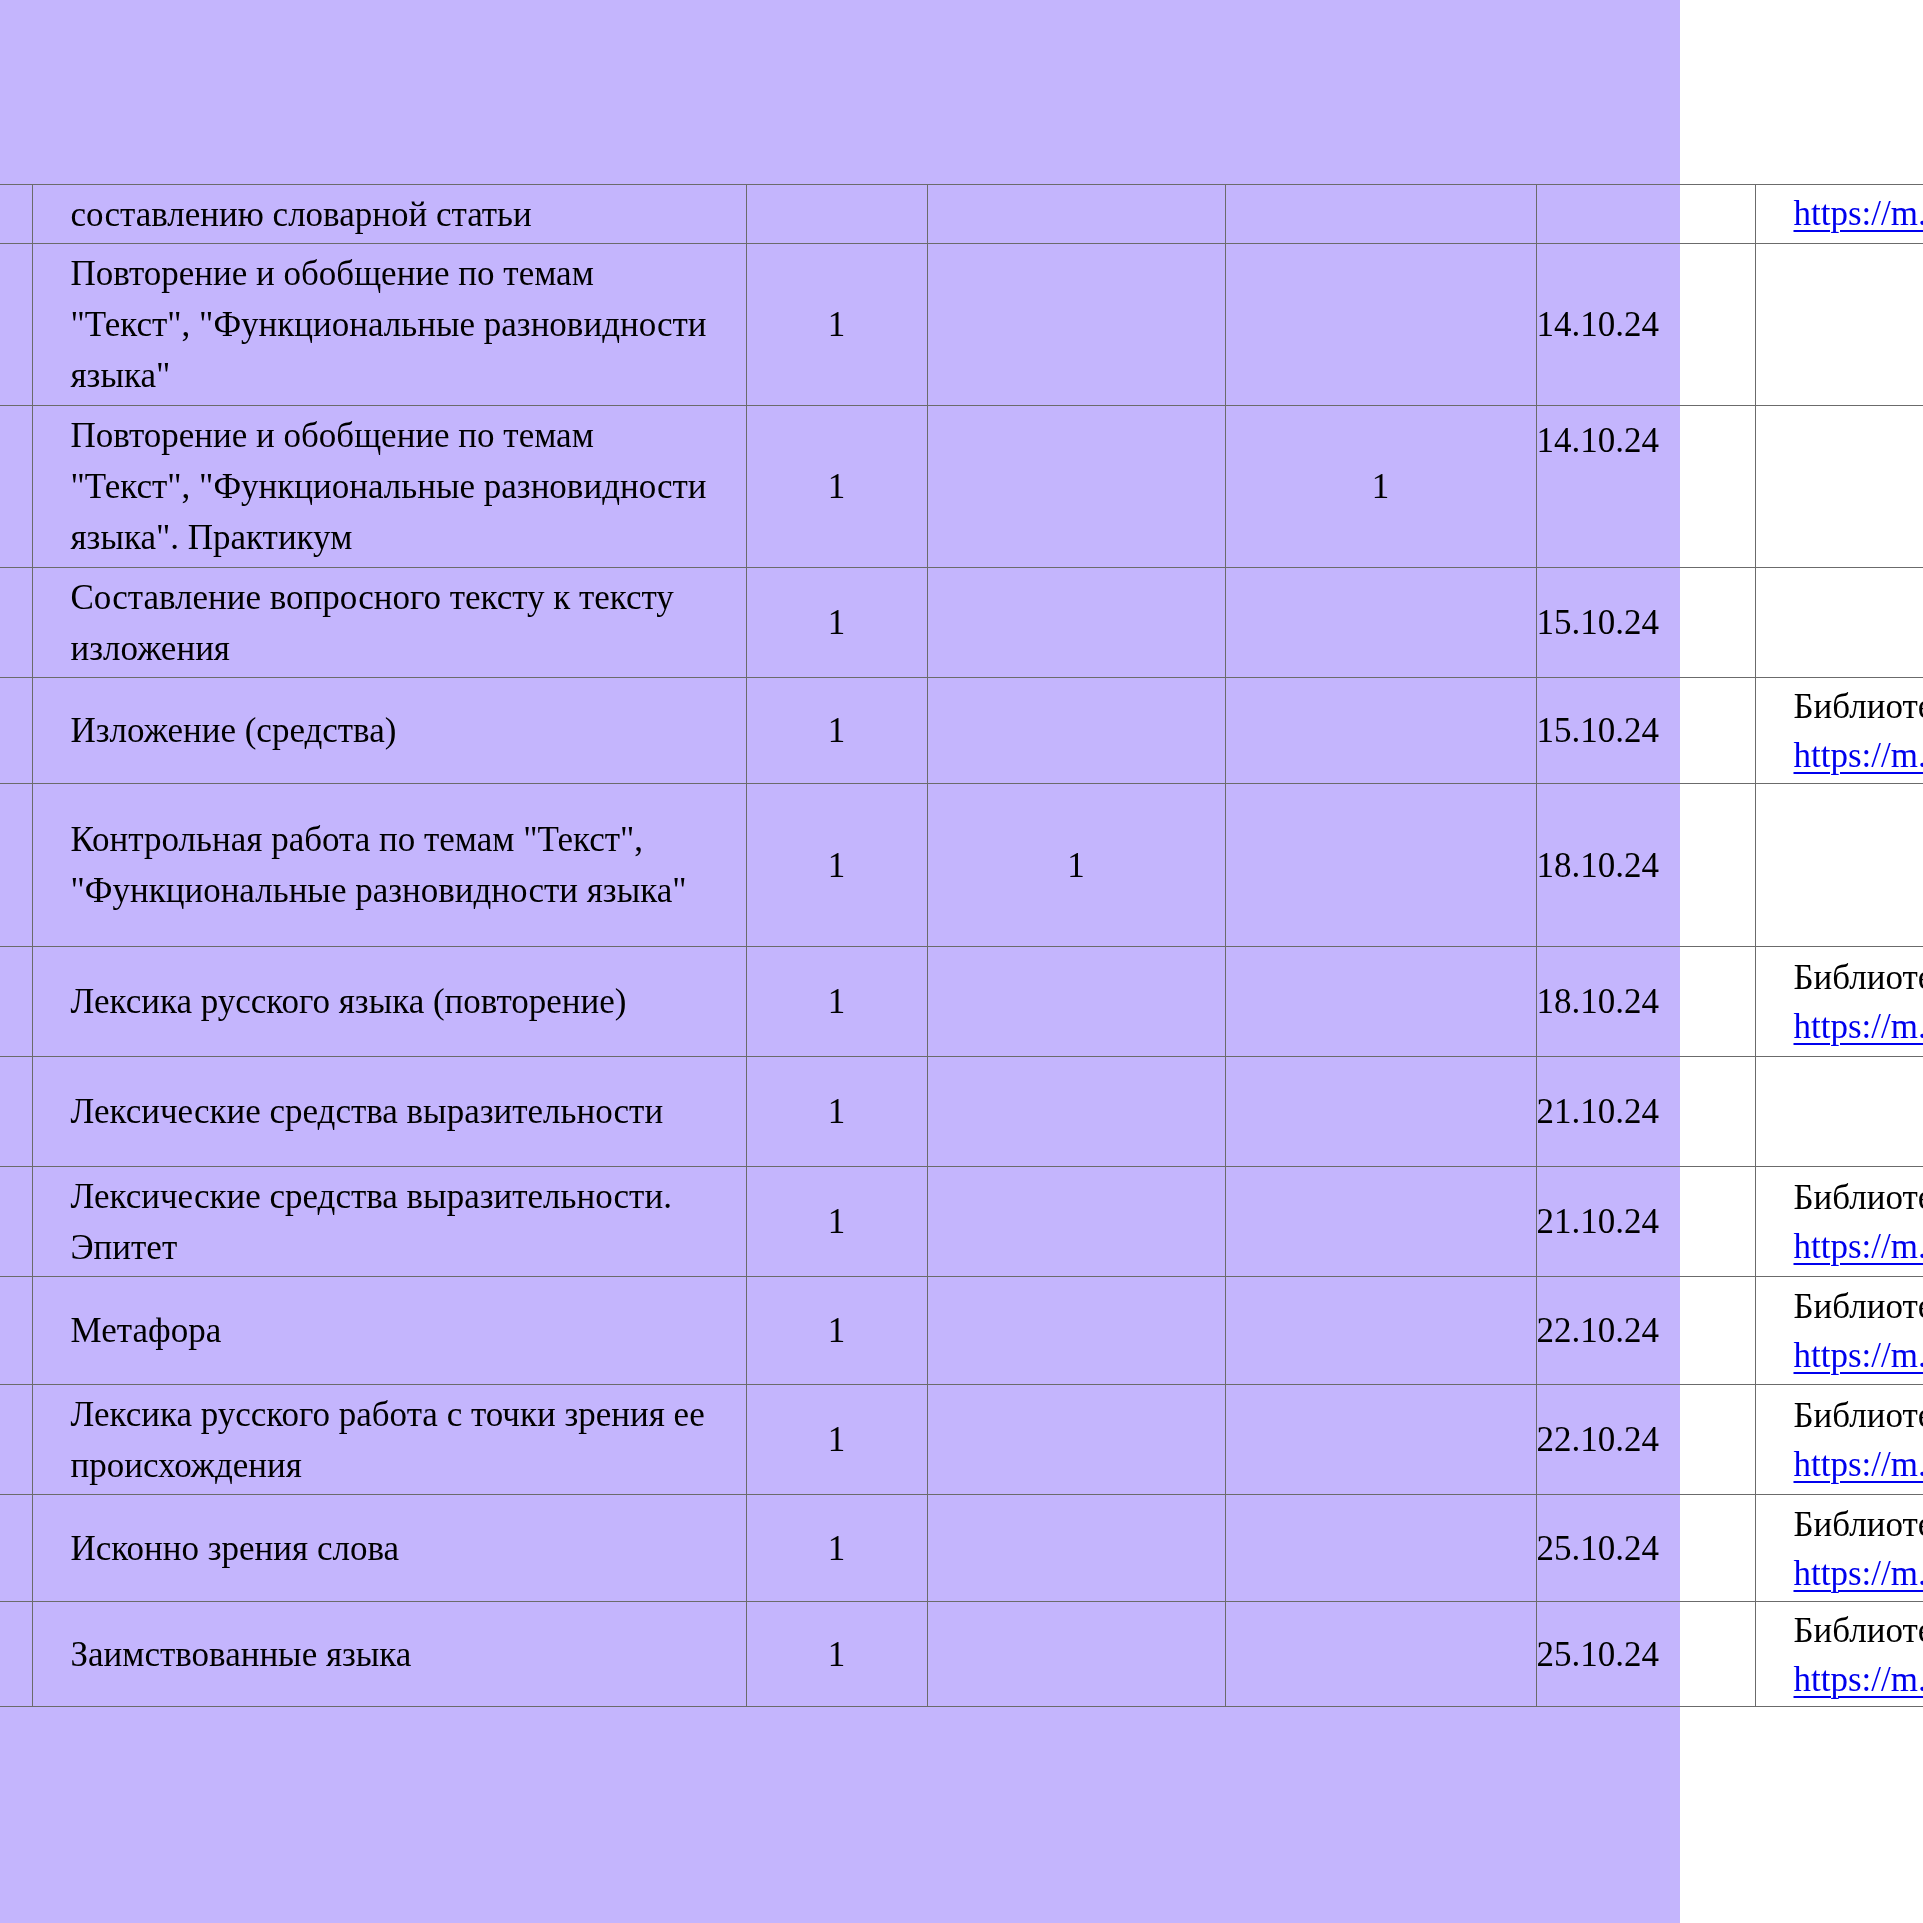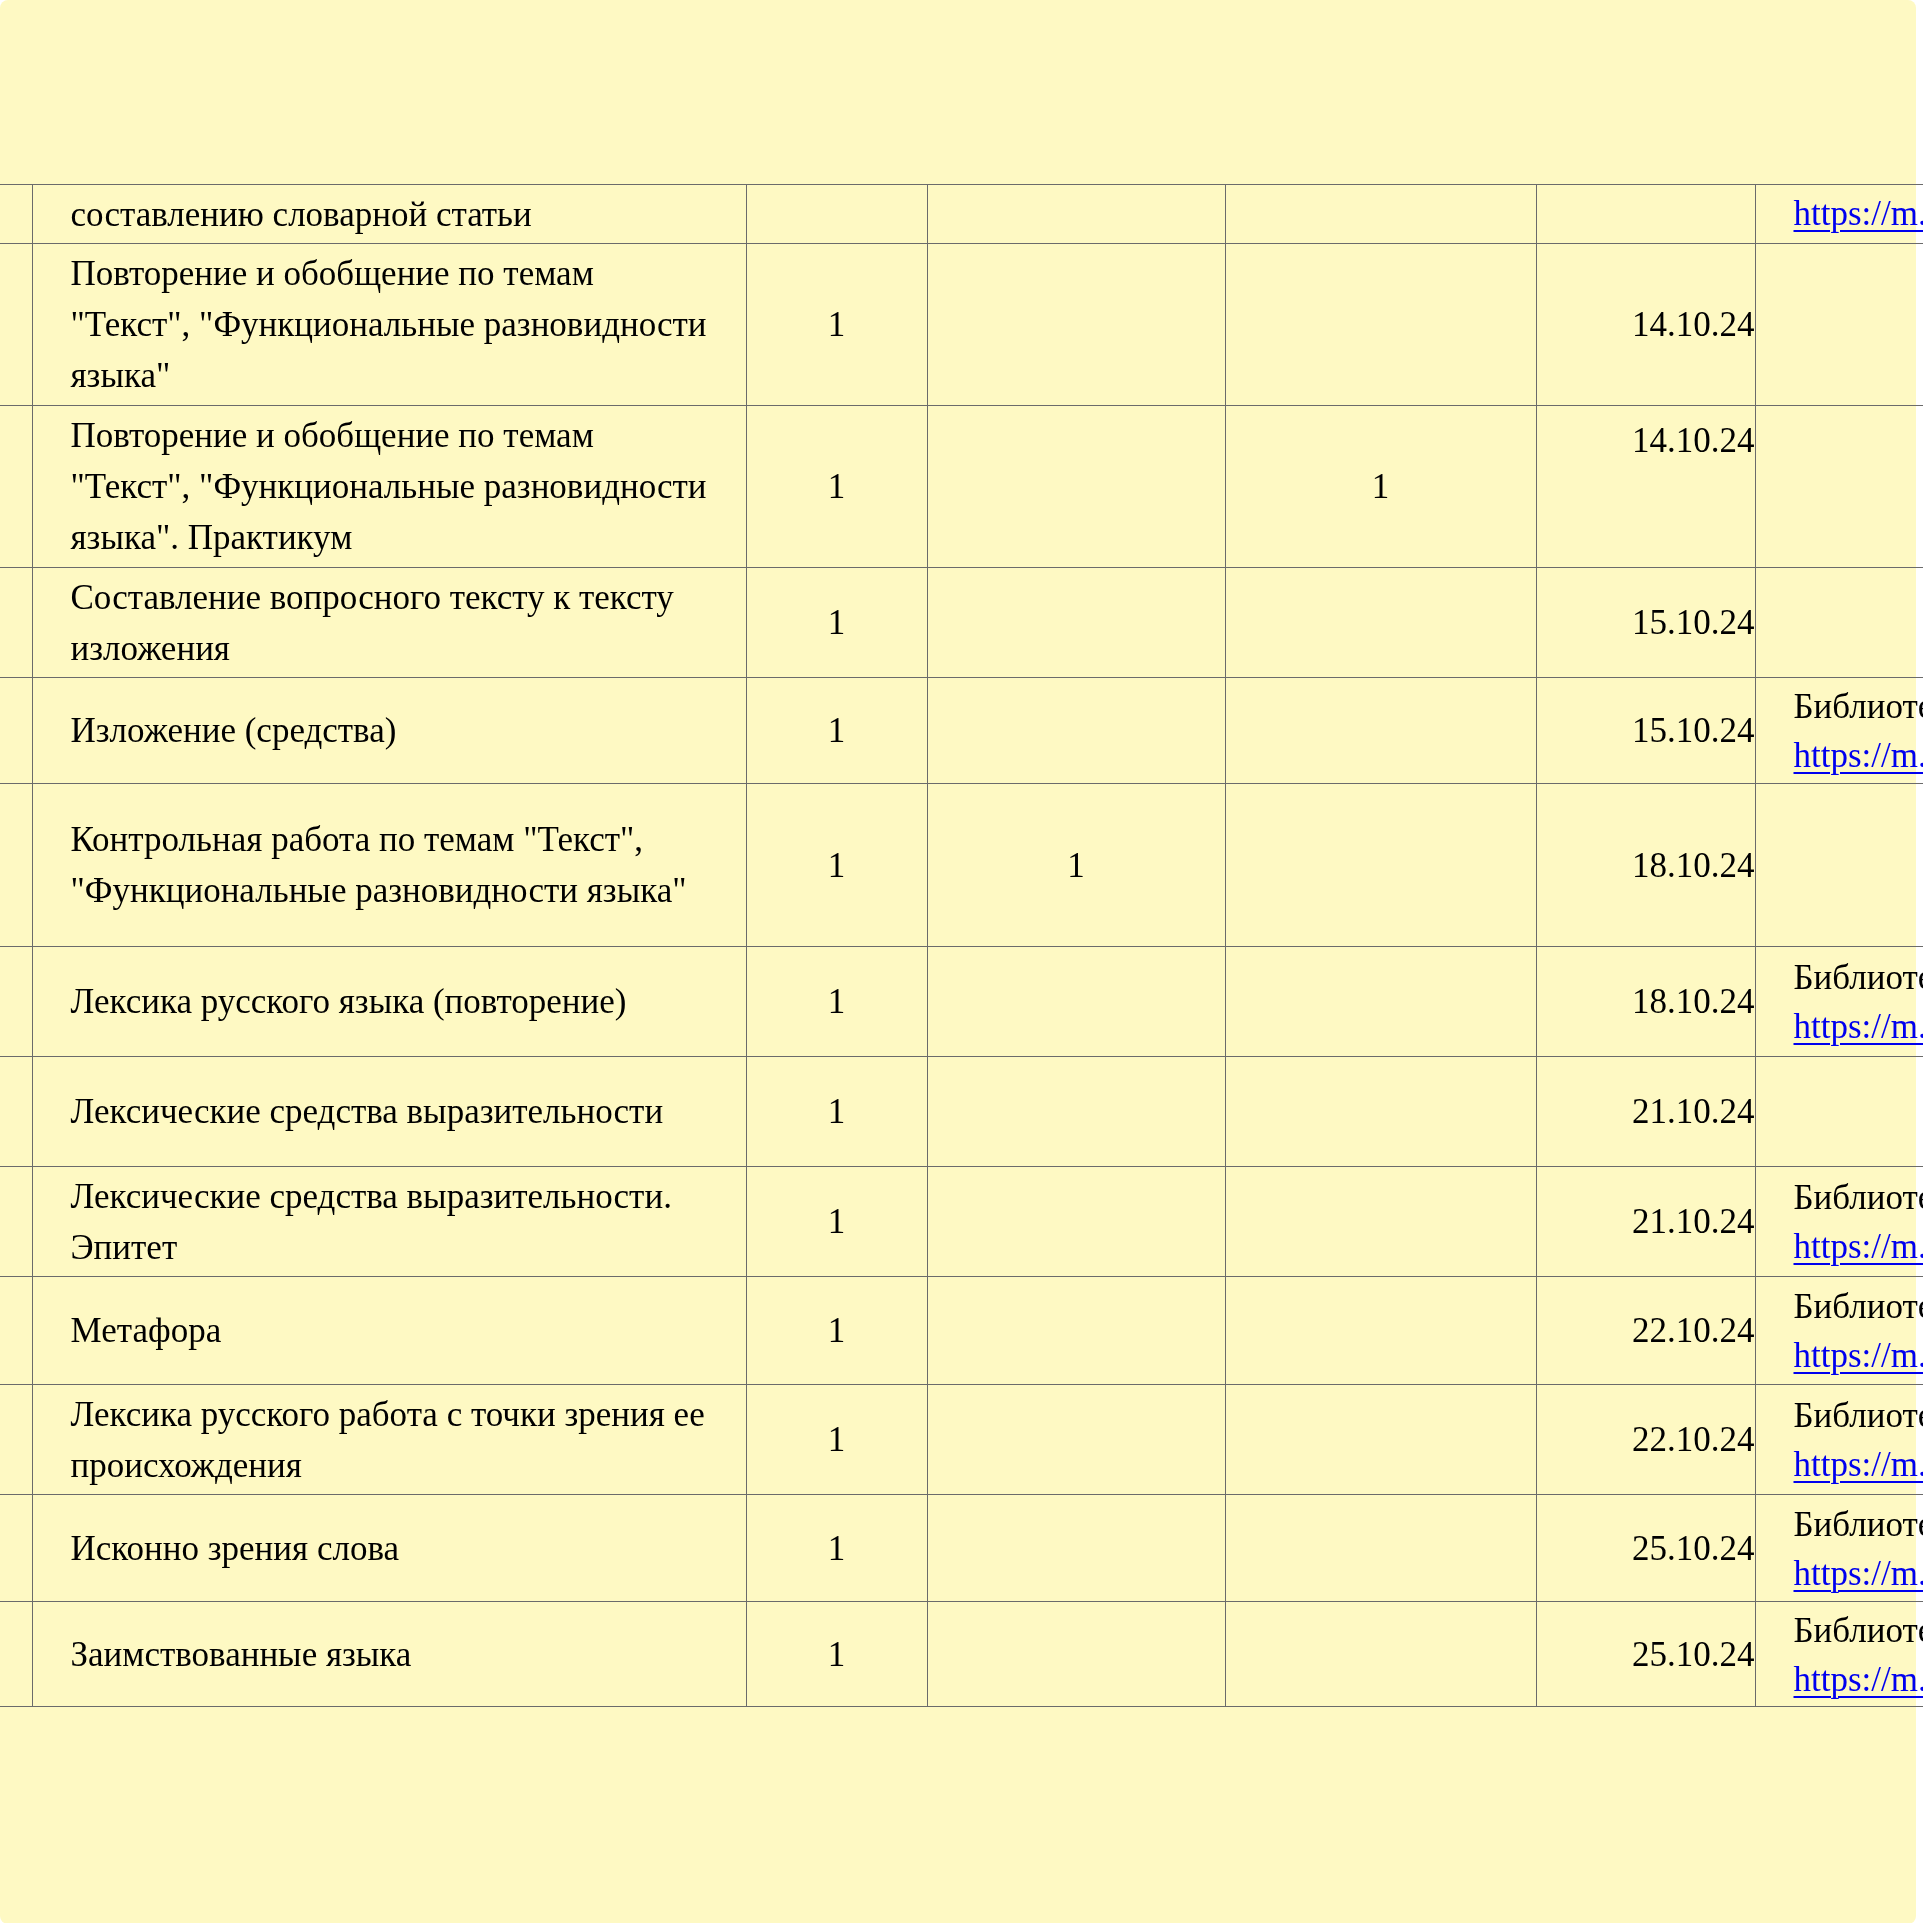--- a/index.html
+++ b/index.html
@@ -12,24 +12,23 @@
     height: 1924px;
     position: relative;
     overflow: hidden;
     font-family: "Liberation Serif", "DejaVu Serif", serif;
     color: #000000;
   }
   .page {
     position: absolute;
     left: 0;
     top: 0;
-    width: 1916px;
+    width: 1680px;
     height: 1924px;
-    background: #fef9c3;
-    border-radius: 8px;
+    background: #c4b5fd;
   }
   table.lessons {
     position: absolute;
     left: -1.5px;
     top: 184px;
     border-collapse: collapse;
     table-layout: fixed;
     width: 1984px;
   }
   table.lessons td {
@@ -39,21 +38,21 @@
     font-size: 35px;
     line-height: 51px;
     overflow: hidden;
     white-space: nowrap;
   }
   td.c-num { width: 32px; }
   td.c-topic { width: 675px; padding-left: 38px !important; text-align: left; }
   td.c-hours { width: 180px; text-align: center; }
   td.c-control { width: 297px; text-align: center; }
   td.c-practical { width: 310px; text-align: center; }
-  td.c-date { width: 218px; text-align: right; }
+  td.c-date { width: 218px; text-align: left; }
   td.c-resource { width: 273px; padding-left: 38px !important; text-align: left; vertical-align: top; }
   td.c-date.top { vertical-align: top; padding-top: 9px !important; }
   .topic-text { white-space: normal; display: block; width: 646px; }
   .resource-label { display: block; line-height: 51px; padding-top: 0; }
   .resource-link {
     display: block;
     color: #0000ee;
     text-decoration: underline;
     text-decoration-thickness: 2.3px;
     text-underline-offset: 4.5px;

